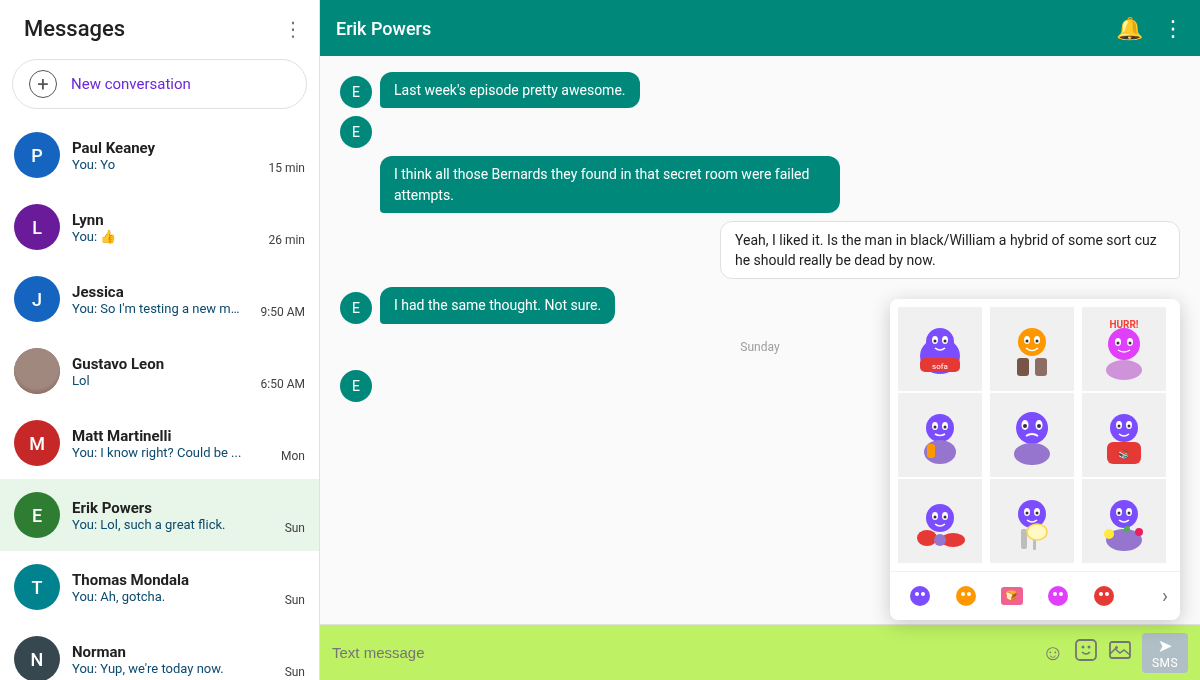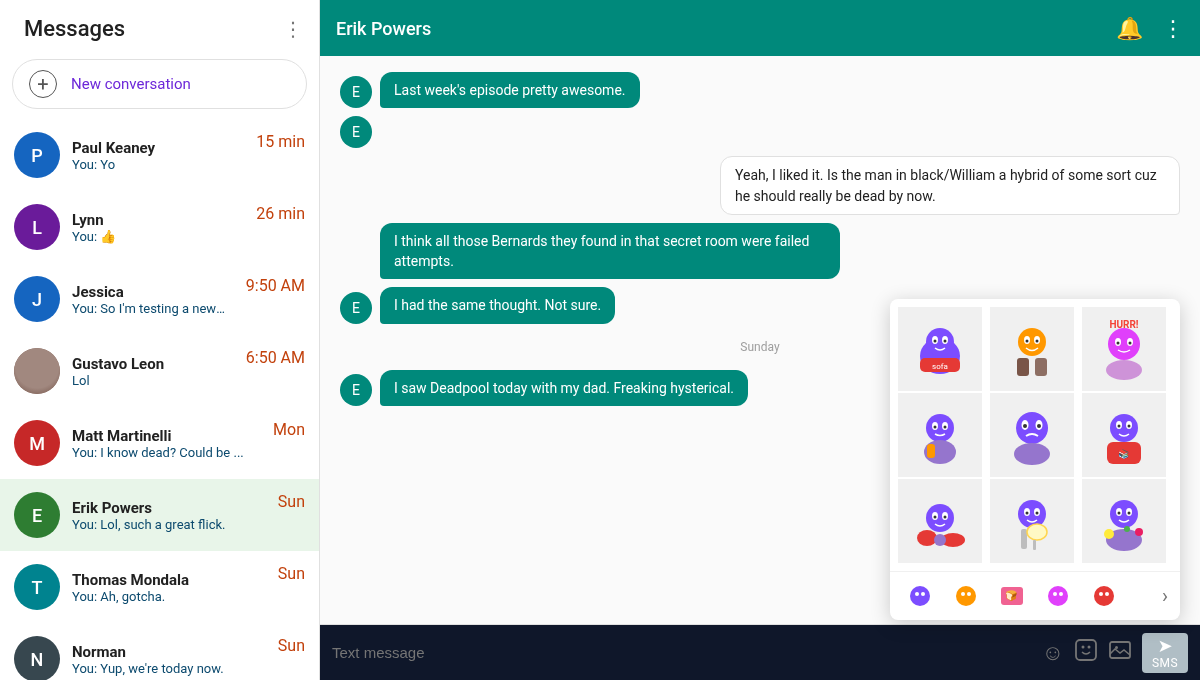--- a/index.html
+++ b/index.html
@@ -80,21 +80,21 @@
       align-items: center;
       justify-content: center;
       font-size: 18px;
       font-weight: 500;
       color: #fff;
       flex-shrink: 0;
     }
     .conv-info { flex: 1; min-width: 0; }
     .conv-name { font-size: 15px; font-weight: 700; color: #212121; }
     .conv-preview { font-size: 13px; color: #0c4a6e; white-space: nowrap; overflow: hidden; text-overflow: ellipsis; }
-    .conv-time { font-size: 16px; color: #c2410c; white-space: nowrap; margin-left: 6px; align-self: flex-start; padding-top: 3px; }
+    .conv-time { font-size: 12px; color: #404040; white-space: nowrap; margin-left: 6px; align-self: flex-start; padding-top: 3px; margin-top: 29px; }
 
     
     .avatar-photo {
       width: 46px;
       height: 46px;
       border-radius: 50%;
       background: #8d6e63;
       display: flex;
       align-items: center;
       justify-content: center;
@@ -246,21 +246,21 @@
     }
     .sticker-row-arrow {
       margin-left: auto;
       color: #757575;
       font-size: 20px;
       cursor: pointer;
     }
 
     
     #input-bar {
-      background: #0f172a;
+      background: #bef264;
       border-top: 1px solid #e0e0e0;
       padding: 8px 12px;
       display: flex;
       align-items: center;
       gap: 10px;
       flex-shrink: 0;
       height: 56px;
     }
     #text-input {
       flex: 1;
@@ -339,21 +339,21 @@
     <div class="conv-info">
       <div class="conv-name">Gustavo Leon</div>
       <div class="conv-preview">Lol</div>
     </div>
     <div class="conv-time">6:50 AM</div>
   </div>
       <div class="conv-item">
     <div class="avatar" style="background:#c62828">M</div>
     <div class="conv-info">
       <div class="conv-name">Matt Martinelli</div>
-      <div class="conv-preview">You: I know dead? Could be ...</div>
+      <div class="conv-preview">You: I know right? Could be ...</div>
     </div>
     <div class="conv-time">Mon</div>
   </div>
       <div class="conv-item active">
     <div class="avatar" style="background:#2e7d32">E</div>
     <div class="conv-info">
       <div class="conv-name">Erik Powers</div>
       <div class="conv-preview">You: Lol, such a great flick.</div>
     </div>
     <div class="conv-time">Sun</div>
@@ -389,44 +389,41 @@
   <div id="messages-area">
   <div class="msg-row incoming">
       <div class="msg-avatar">E</div>
       <div>
         <div class="bubble incoming-bubble">Last week's episode pretty awesome.</div>
       </div>
     </div>
       <div class="msg-row incoming">
       <div class="msg-avatar">E</div>
     </div>
-      <div class="msg-row outgoing">
-      <div>
-        <div class="bubble outgoing-bubble">Yeah, I liked it. Is the man in black/William a hybrid of some sort cuz he should really be dead by now.</div>
-
-      </div>
-    </div>
       <div class="msg-row incoming">
       <div style="width:32px;flex-shrink:0"></div>
       <div>
         <div class="bubble incoming-bubble">I think all those Bernards they found in that secret room were failed attempts.</div>
       </div>
     </div>
+      <div class="msg-row outgoing">
+      <div>
+        <div class="bubble outgoing-bubble">Yeah, I liked it. Is the man in black/William a hybrid of some sort cuz he should really be dead by now.</div>
+
+      </div>
+    </div>
       <div class="msg-row incoming">
       <div class="msg-avatar">E</div>
       <div>
         <div class="bubble incoming-bubble">I had the same thought.  Not sure.</div>
       </div>
     </div>
       <div class="day-divider">Sunday</div>
       <div class="msg-row incoming">
       <div class="msg-avatar">E</div>
-      <div>
-        <div class="bubble incoming-bubble">I saw Deadpool today with my dad.  Freaking hysterical.</div>
-      </div>
     </div>
       <div class="msg-row outgoing">
       <div>
         <div class="bubble outgoing-bubble">such a great flick.</div>
         <div class="msg-meta">6:27 PM · SMS</div>
       </div>
     </div>
     </div>
 
   <div id="sticker-panel">

